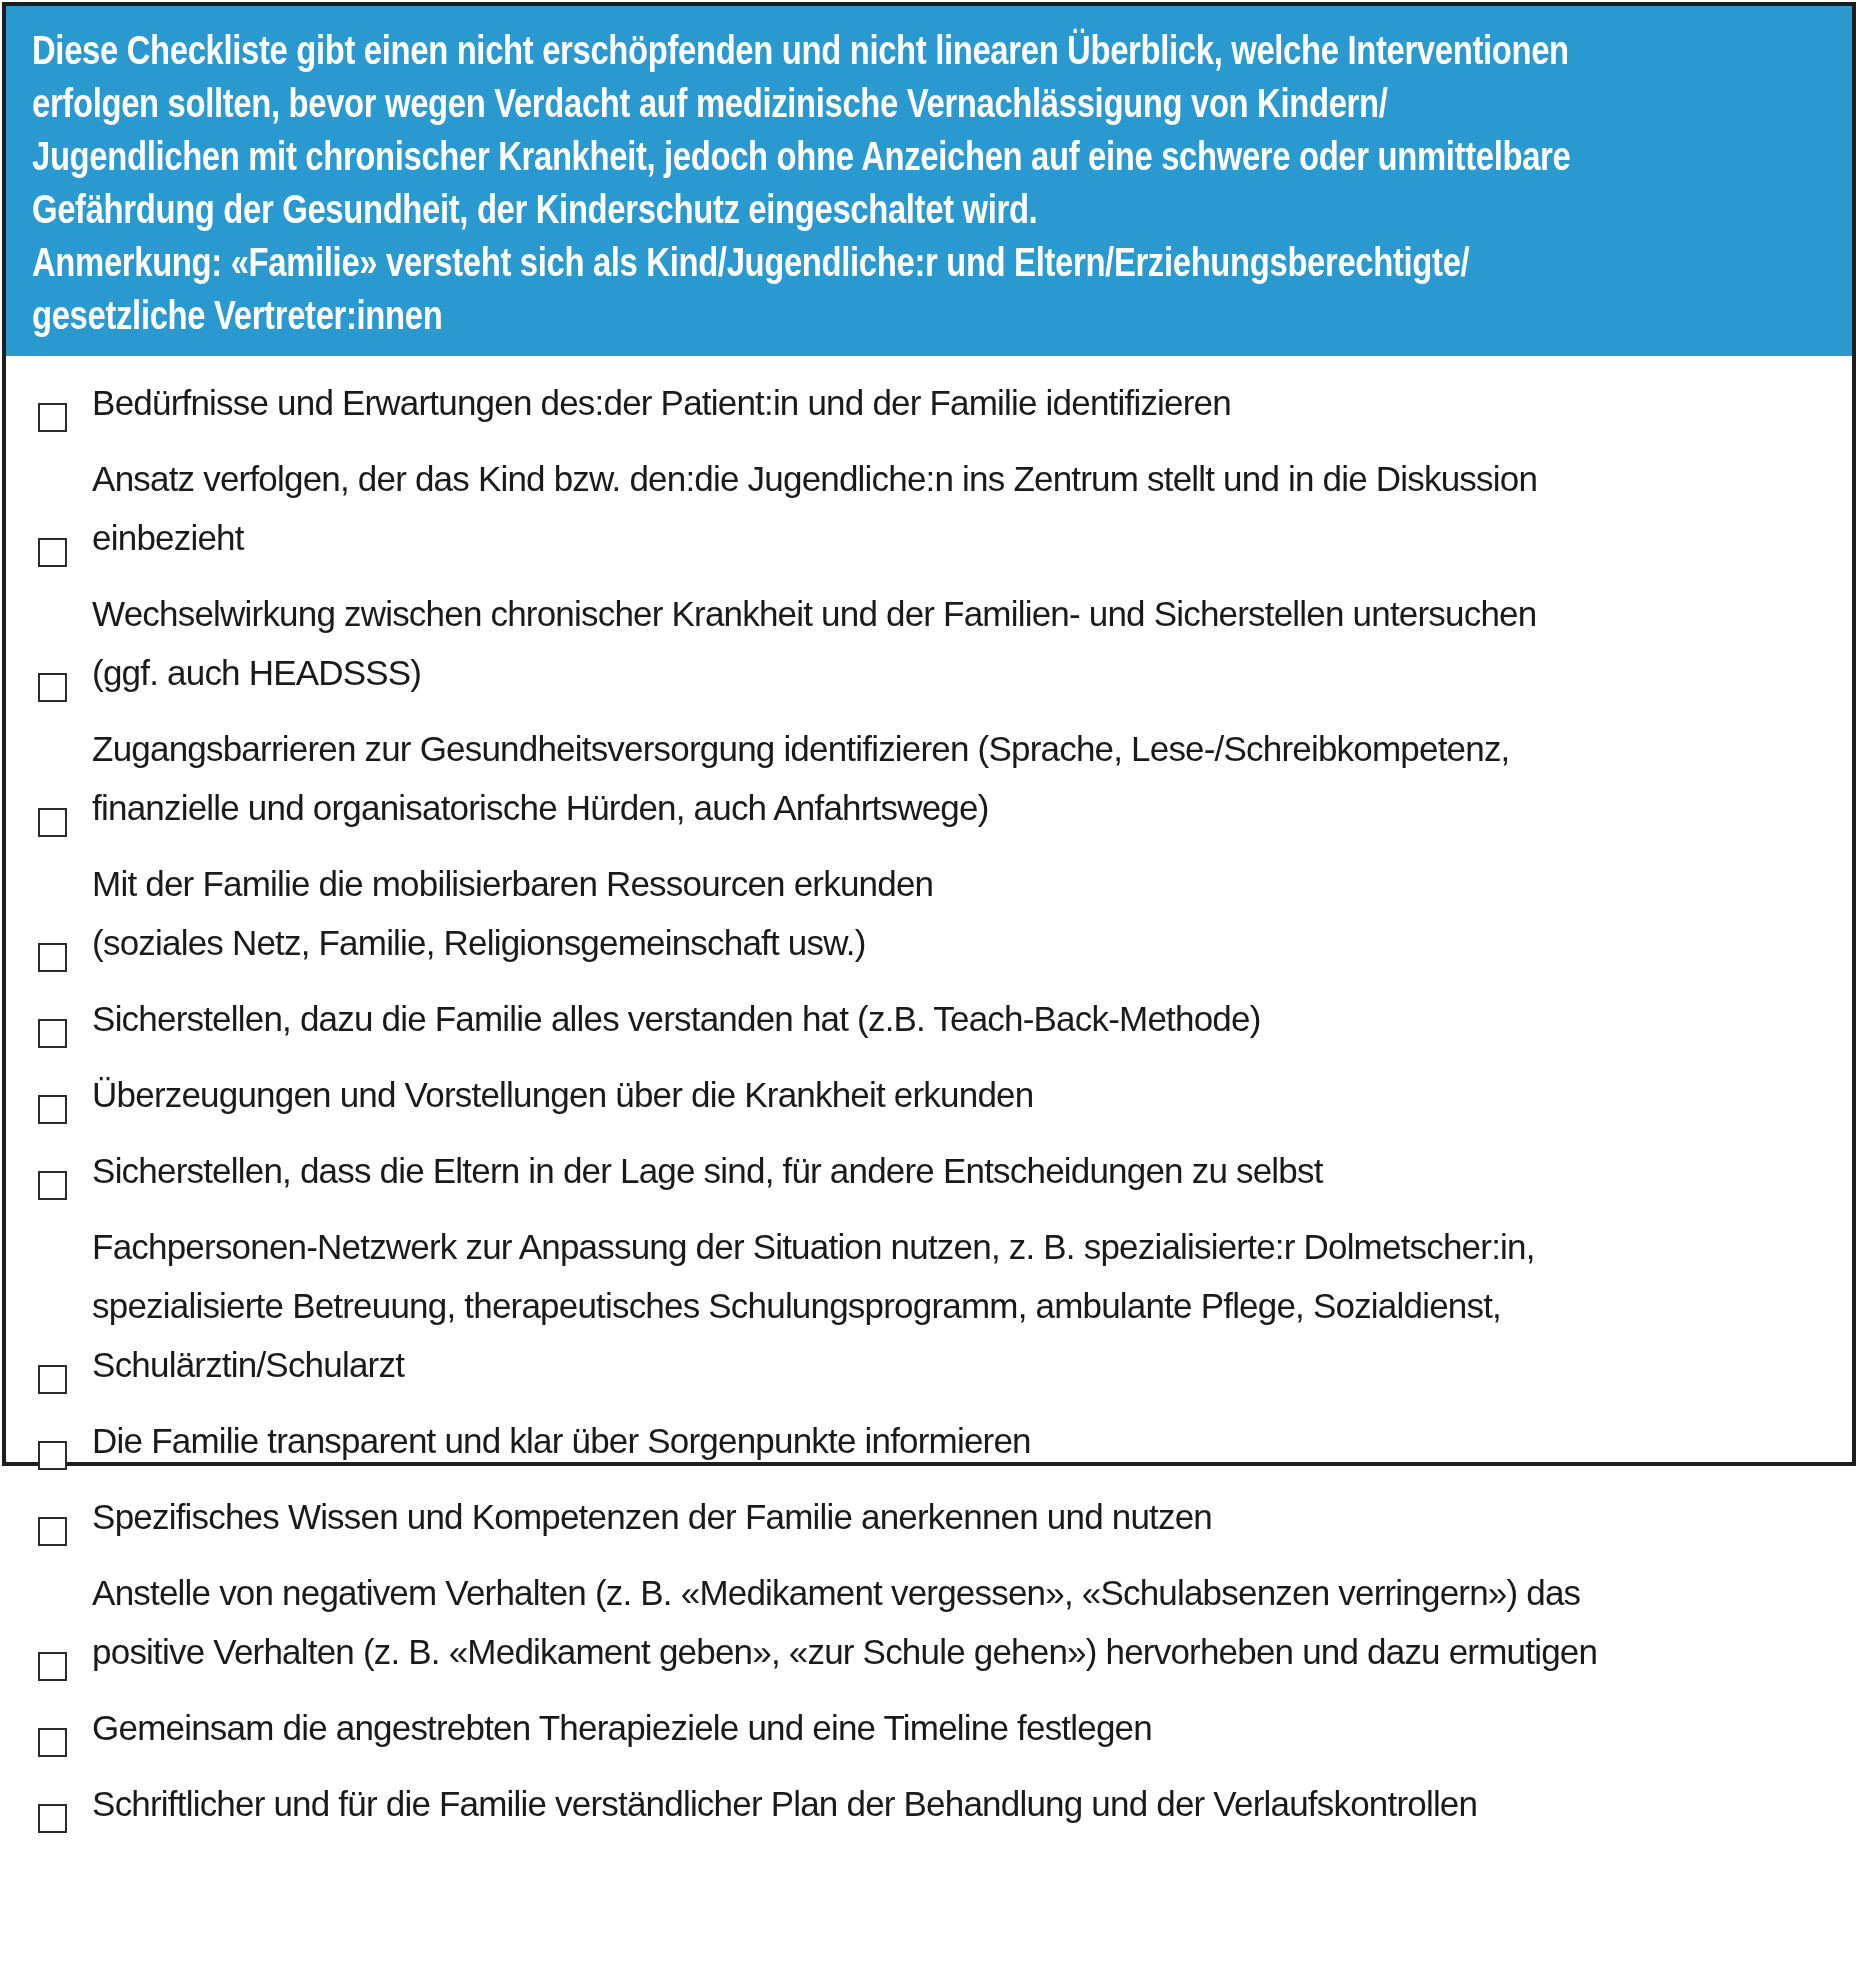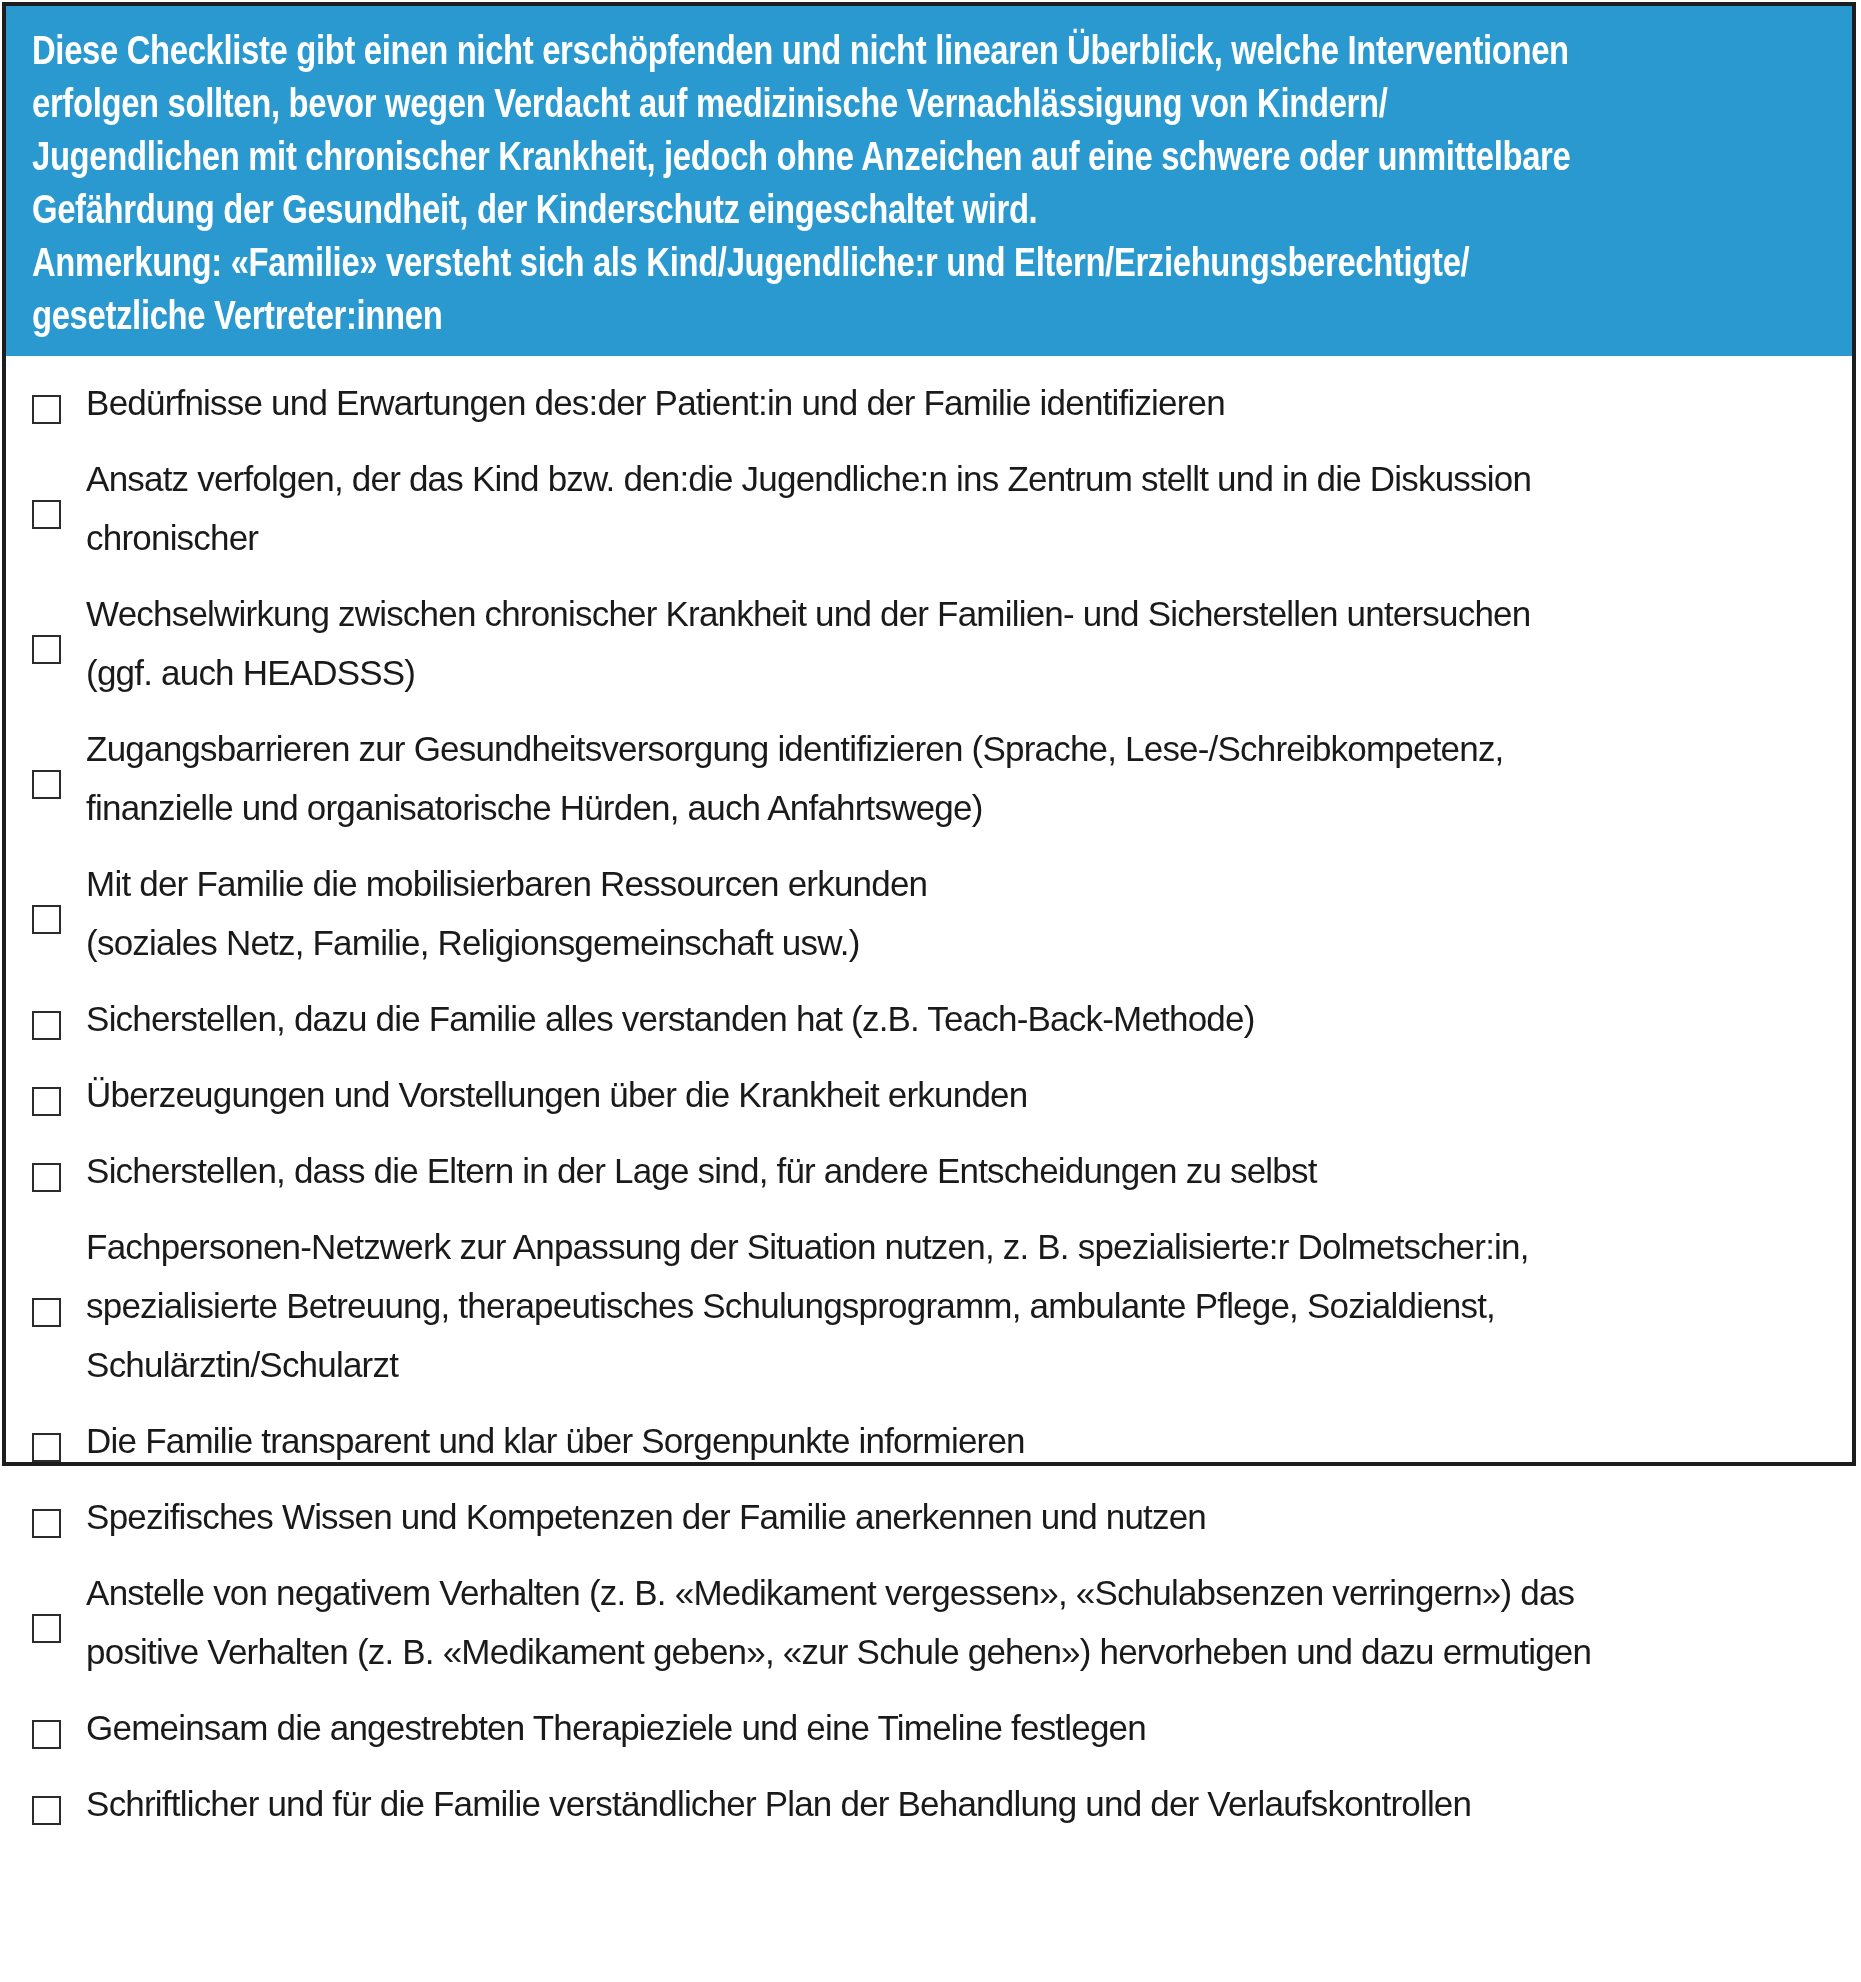--- a/index.html
+++ b/index.html
@@ -38,22 +38,23 @@
     transform: scaleX(0.82);
     transform-origin: 0 0;
     letter-spacing: -0.4px;
   }
   .list {
     padding: 17px 23px 0 26px;
     box-sizing: border-box;
   }
   .row {
     display: flex;
-    align-items: center;
+    align-items: flex-end;
     margin-bottom: 17px;
+    margin-left: 6px;
   }
   .cb {
     flex: 0 0 auto;
     width: 29px;
     height: 29px;
     border: 2.3px solid #2b2b2b;
     background: #ffffff;
     box-sizing: border-box;
     margin-top: 13px;
     margin-right: 25.6px;
@@ -82,21 +83,21 @@
   </div>
 
   <div class="list">
     <div class="row">
       <span class="cb"></span>
       <span class="txt">Bedürfnisse und Erwartungen des:der Patient:in und der Familie identifizieren</span>
     </div>
     <div class="row">
       <span class="cb"></span>
       <span class="txt">Ansatz verfolgen, der das Kind bzw. den:die Jugendliche:n ins Zentrum stellt und in die Diskussion
-chronischer</span>
+einbezieht</span>
     </div>
     <div class="row">
       <span class="cb"></span>
       <span class="txt">Wechselwirkung zwischen chronischer Krankheit und der Familien- und Sicherstellen untersuchen
 (ggf. auch HEADSSS)</span>
     </div>
     <div class="row">
       <span class="cb"></span>
       <span class="txt">Zugangsbarrieren zur Gesundheitsversorgung identifizieren (Sprache, Lese-/Schreibkompetenz,
 finanzielle und organisatorische Hürden, auch Anfahrtswege)</span>

